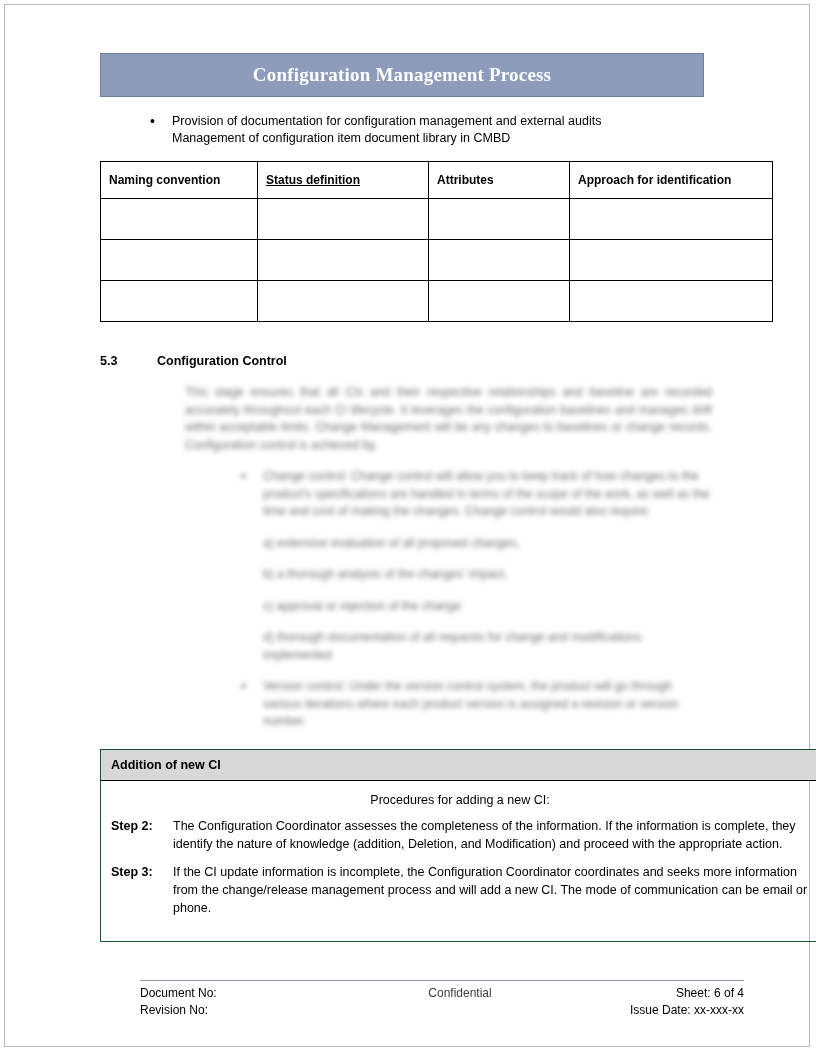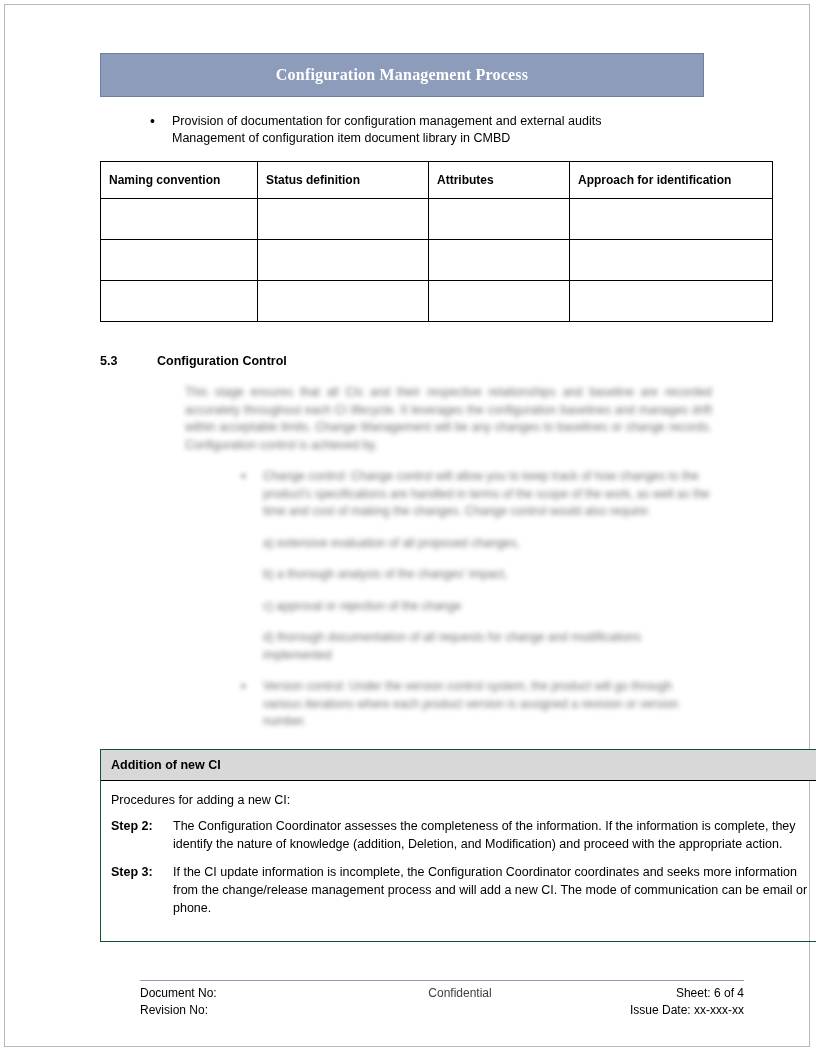--- a/index.html
+++ b/index.html
@@ -45,21 +45,21 @@
     height: 44px;
     background: #8d9cbb;
     border: 1px solid #6f7fa0;
     box-sizing: border-box;
     display: flex;
     align-items: center;
     justify-content: center;
   }
   .title-banner-text {
     font-family: "Liberation Serif", serif;
-    font-size: 16px;
+    font-size: 19px;
     font-weight: bold;
     color: #ffffff;
     letter-spacing: 0.2px;
   }
 
   
   .bullet-block {
     margin-top: 16px;
     padding-left: 72px;
   }
@@ -90,21 +90,21 @@
     padding: 4px 8px;
     vertical-align: middle;
     font-size: 12px;
   }
   .grid-table thead td {
     font-weight: bold;
     font-size: 12px;
     height: 28px;
   }
   .col-1 { width: 140px; }
-  .col-2 { width: 154px; }
+  .col-2 { width: 154px; text-decoration: underline; }
   .col-3 { width: 124px; }
   .col-4 { width: 186px; }
 
   
   .section-head {
     margin-top: 32px;
     display: flex;
     font-size: 12.5px;
     font-weight: bold;
   }
@@ -157,20 +157,21 @@
     font-size: 12.5px;
     font-weight: bold;
   }
   .proc-body {
     padding: 10px 10px 14px 10px;
   }
   .proc-intro {
     font-size: 12.5px;
     line-height: 18px;
     margin-bottom: 8px;
+    text-align: center;
   }
   .step-row {
     display: flex;
     margin-bottom: 10px;
   }
   .step-label {
     width: 62px;
     flex: 0 0 62px;
     font-size: 12.5px;
     font-weight: bold;

